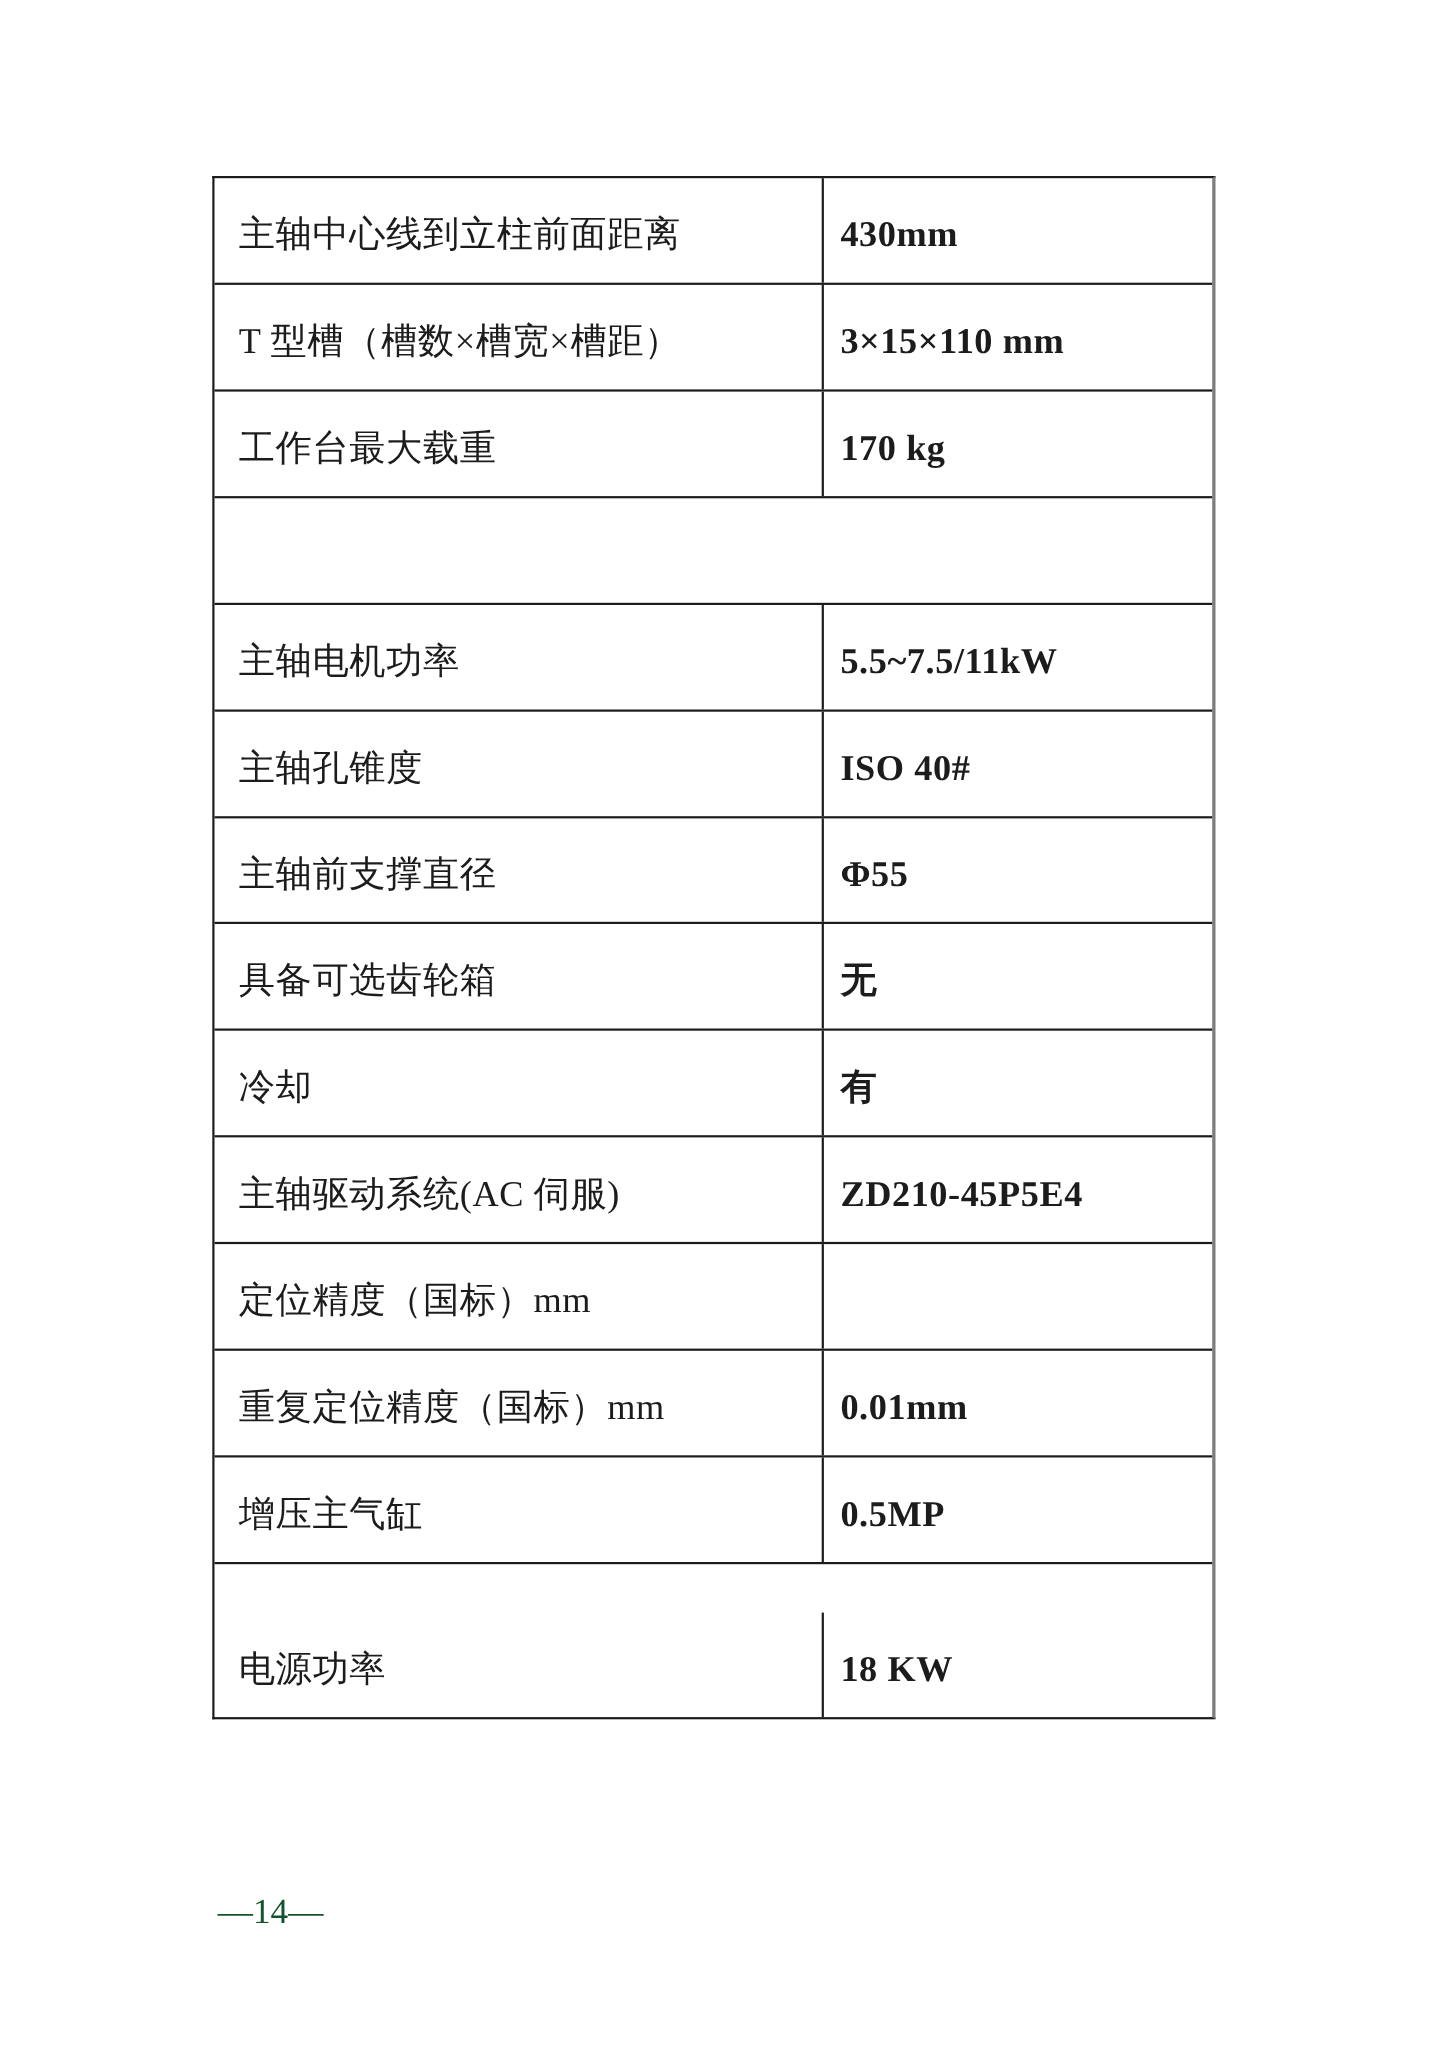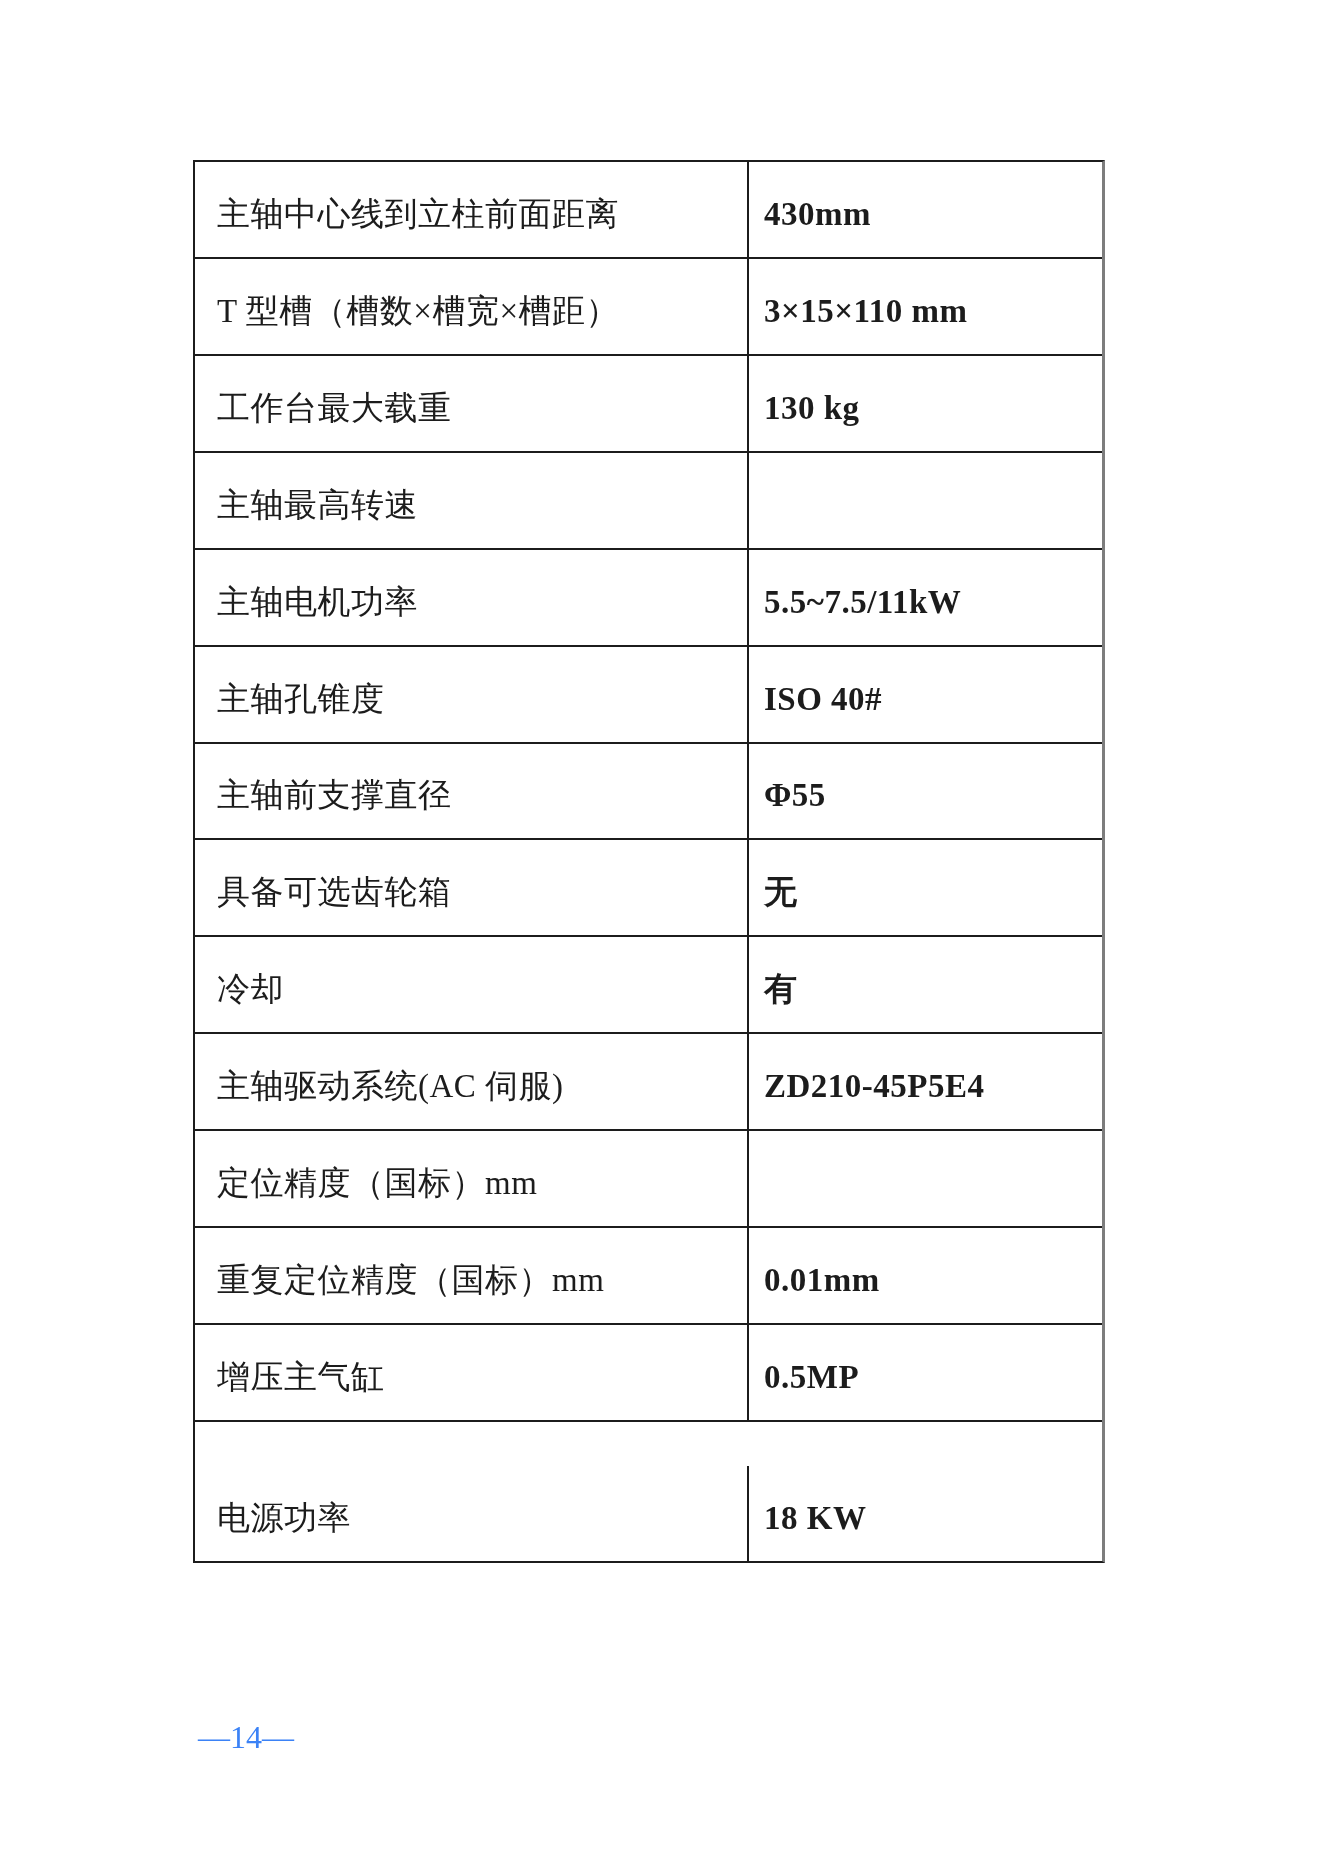--- a/index.html
+++ b/index.html
@@ -60,21 +60,21 @@
     flex: 1;
     padding-left: 15px;
     font-weight: bold;
   }
   .page-number {
     position: absolute;
     left: 198px;
     top: 1718px;
     font-size: 32px;
     line-height: 1.2;
-    color: #3b82f6;
+    color: #14532d;
     letter-spacing: 0px;
   }
 </style>
 </head>
 <body>
 
 <div class="page">
 
   <div class="spec-table">
   <div class="spec-row">
@@ -82,26 +82,25 @@
     <div class="cell value">430mm</div>
   </div>
 
   <div class="spec-row">
     <div class="cell label">T 型槽（槽数×槽宽×槽距）</div>
     <div class="cell value">3×15×110 mm</div>
   </div>
 
   <div class="spec-row">
     <div class="cell label">工作台最大载重</div>
-    <div class="cell value">130 kg</div>
+    <div class="cell value">170 kg</div>
   </div>
 
 
   <div class="spec-row">
-    <div class="cell label">主轴最高转速</div>
   </div>
 
   <div class="spec-row">
     <div class="cell label">主轴电机功率</div>
     <div class="cell value">5.5~7.5/11kW</div>
   </div>
 
   <div class="spec-row">
     <div class="cell label">主轴孔锥度</div>
     <div class="cell value">ISO 40#</div>

